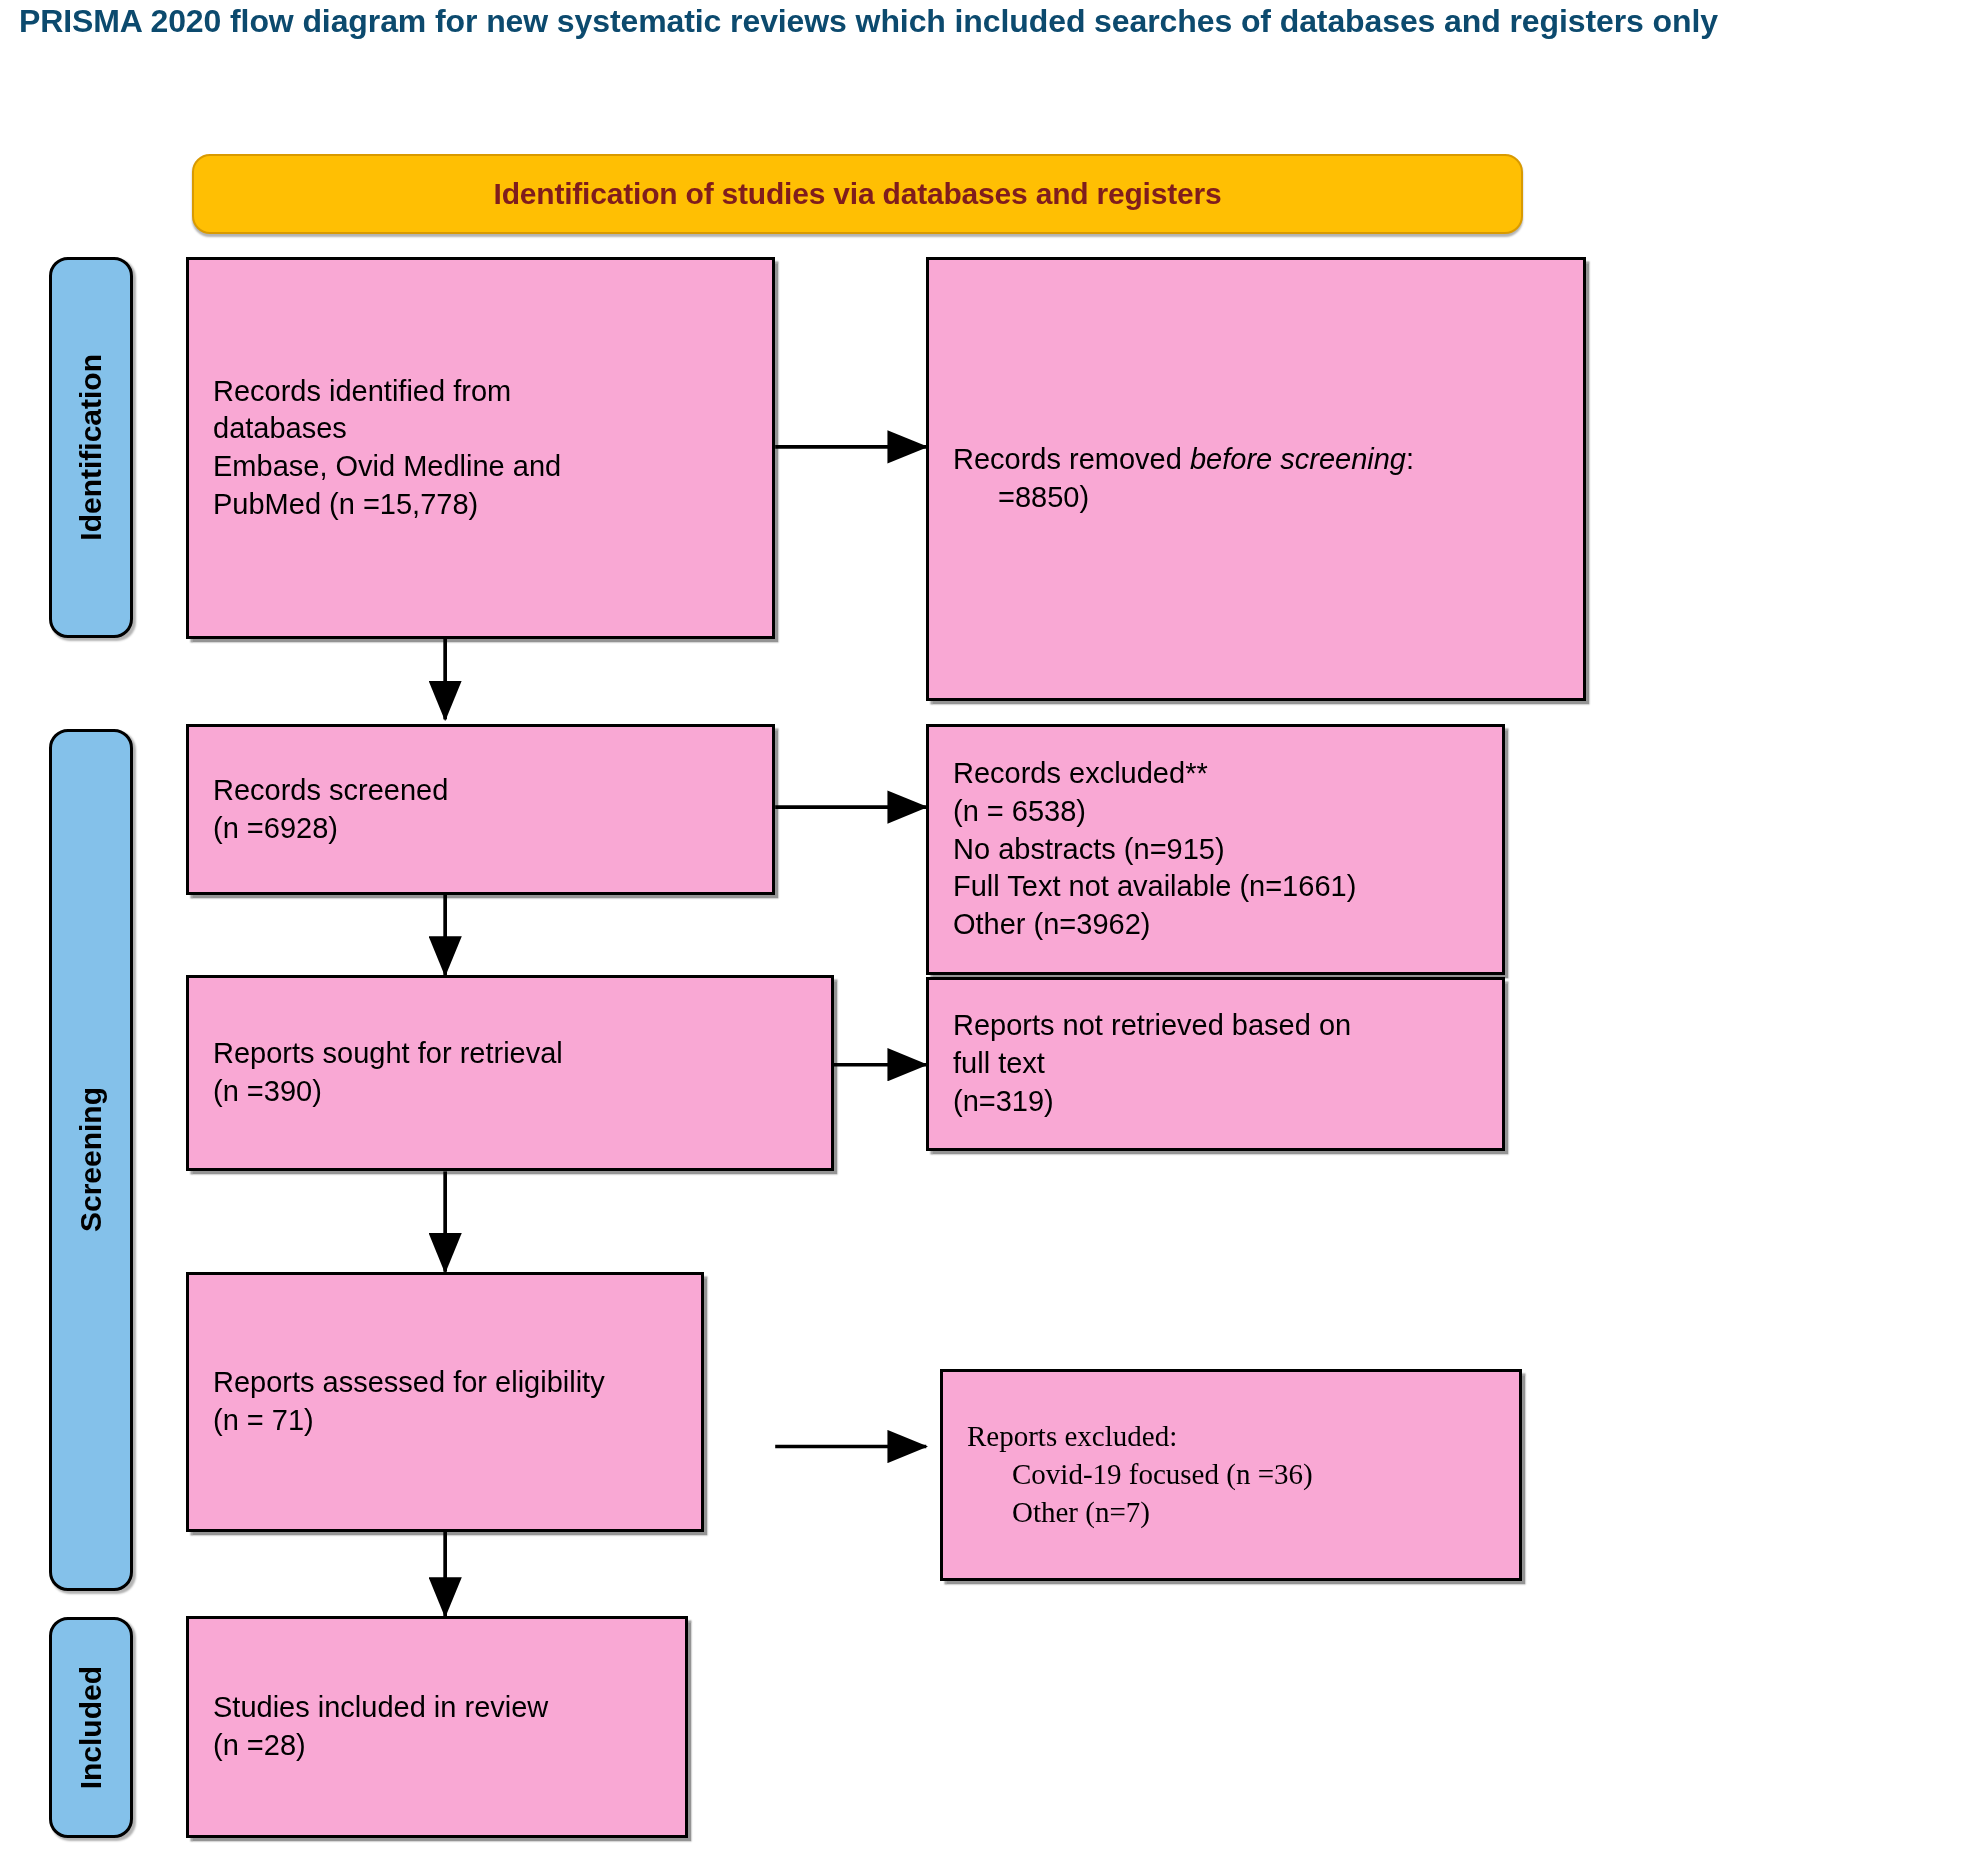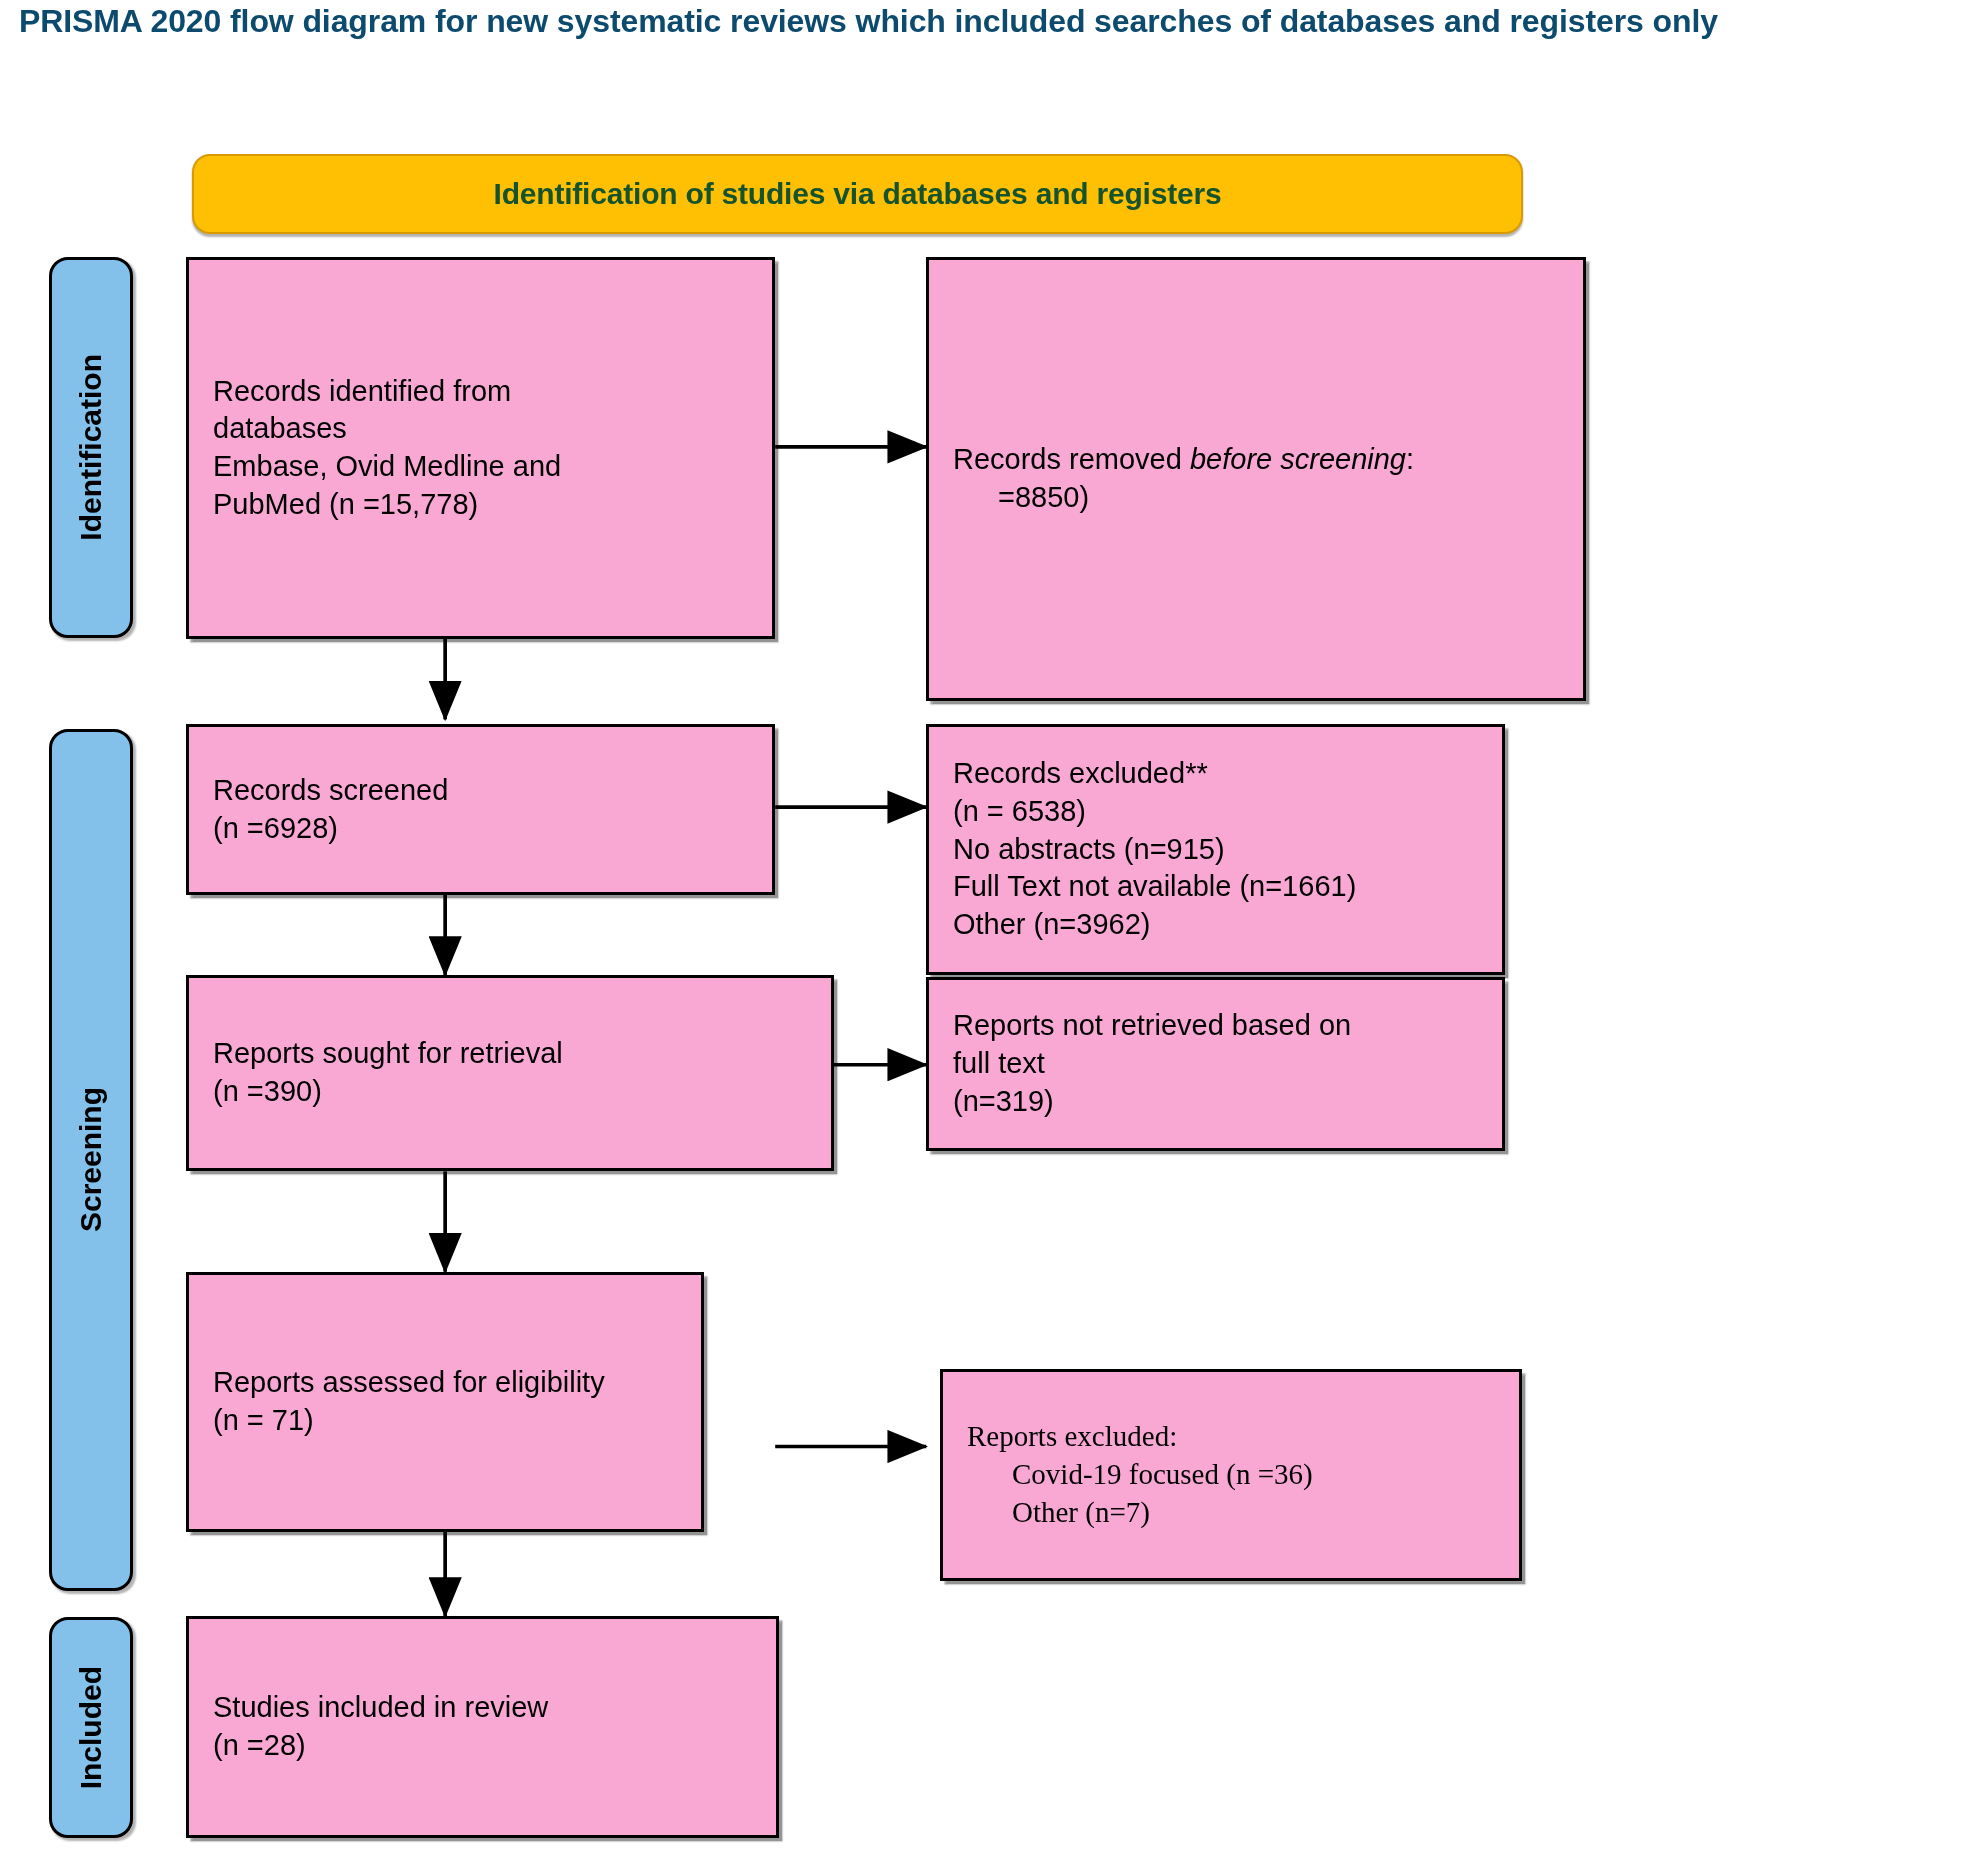--- a/index.html
+++ b/index.html
@@ -41,21 +41,21 @@
     border: 2.6px solid #D99A00;
     border-radius: 18px;
     display: flex;
     align-items: center;
     justify-content: center;
     box-shadow: 0 2.6px 2.1px rgba(0,0,0,0.30);
   }
   .stage-banner .stage-banner-label {
     font-size: 30px;
     font-weight: bold;
-    color: #14532d;
+    color: #7f1d1d;
     letter-spacing: -0.2px;
     text-align: left;
   }
 
   
   .side-tab {
     position: absolute;
     background: #84C1EA;
     border: 3.7px solid #000000;
     border-radius: 19px;
@@ -209,21 +209,21 @@
   </div>
 
   <div class="flow-box" style="left:940px; top:1369px; width:582px; height:212px;font-family:Liberation Serif, serif;">
     <div class="box-text">
       <span class="ln">Reports excluded:</span>
       <span class="ln indent">Covid-19 focused (n =36)</span>
       <span class="ln indent">Other (n=7)</span>
     </div>
   </div>
 
-  <div class="flow-box" style="left:186px; top:1616px; width:593px; height:222px;">
+  <div class="flow-box" style="left:186px; top:1616px; width:502px; height:222px;">
     <div class="box-text">
       <span class="ln">Studies included in review</span>
       <span class="ln">(n =28)</span>
     </div>
   </div>
 
 </div>
 
 
 </body></html>

